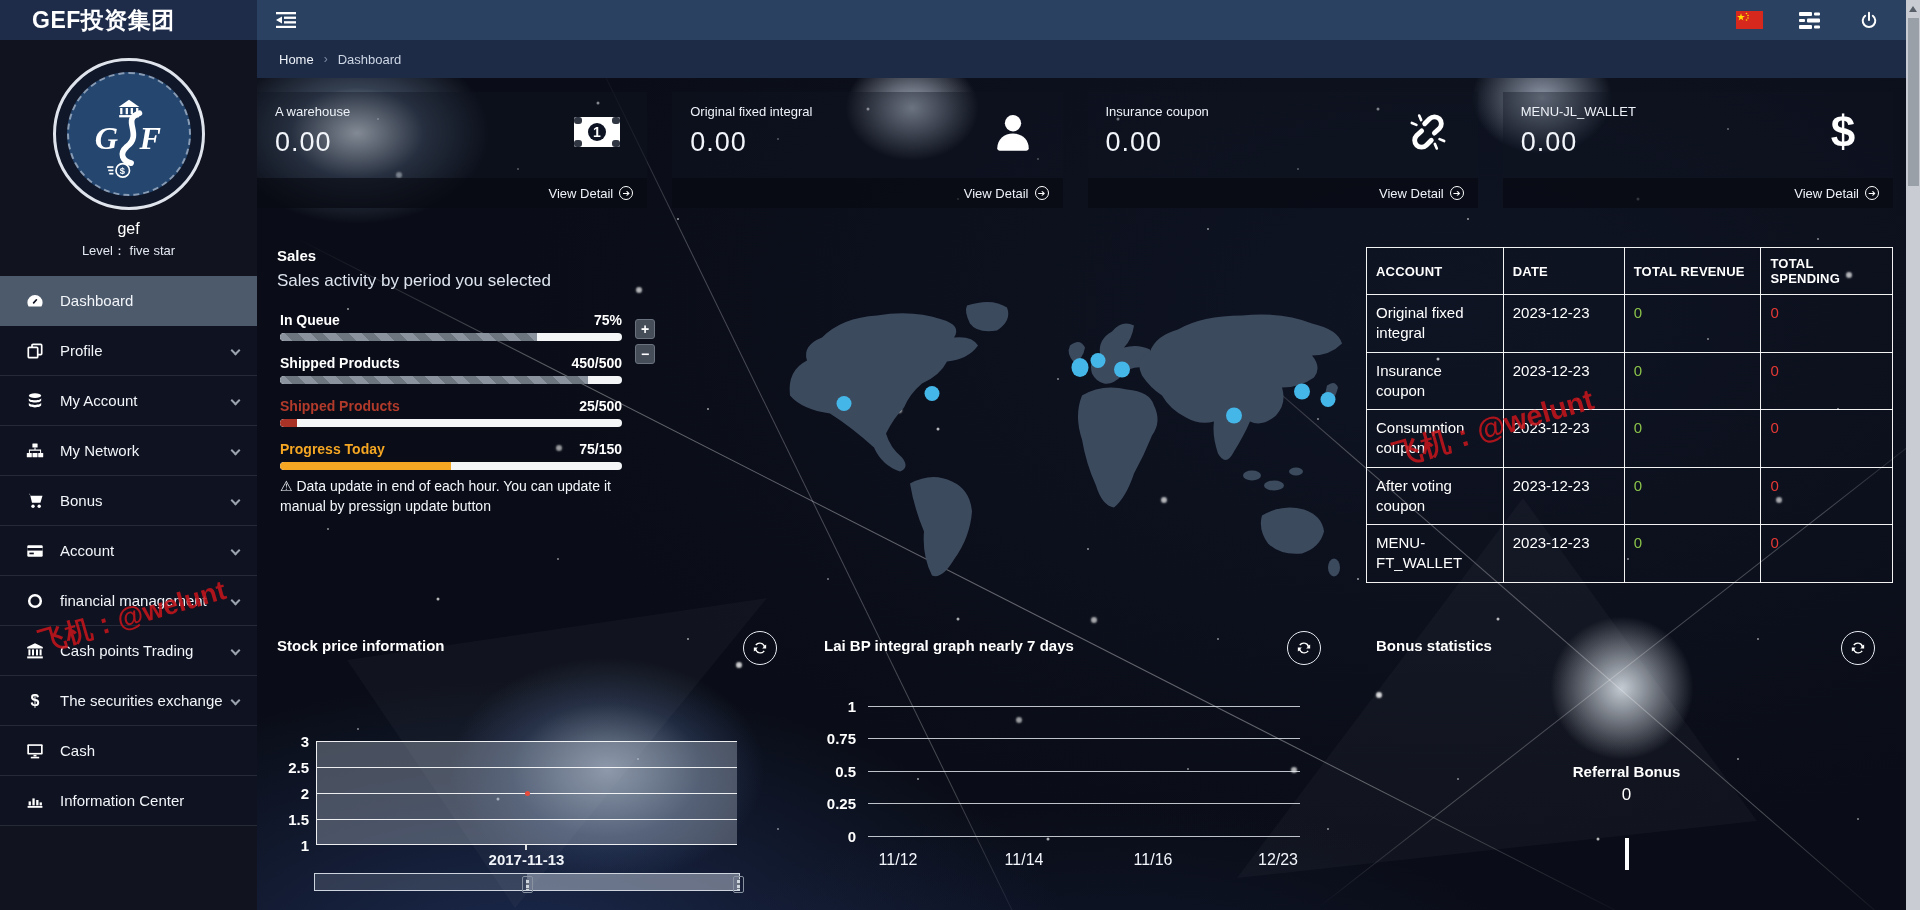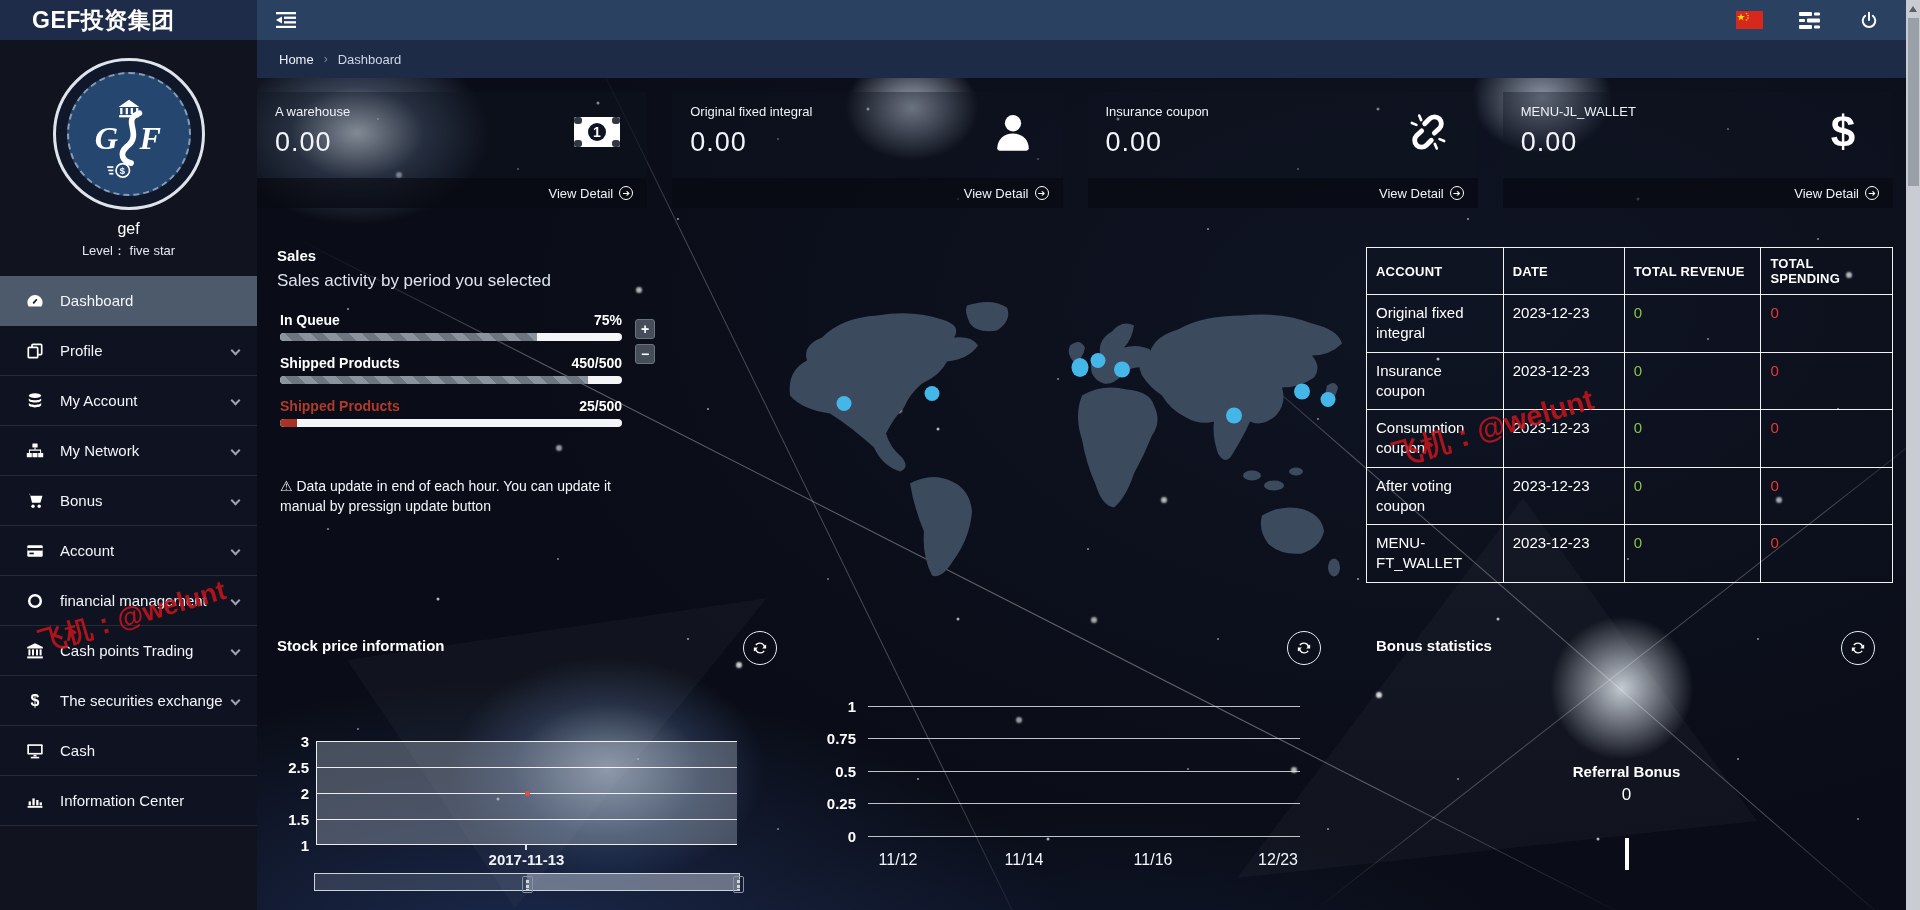--- a/index.html
+++ b/index.html
@@ -495,20 +495,29 @@
             <div class="bar-fill fill-striped" style="width: 90%;"></div>
           </div>
       </div>
       <div class="bar-group" style="top:165px">
         <div class="bar-head">
           <span class="lbl-red">Shipped Products</span>
           <span>25/500</span>
         </div>
         <div class="bar-track">
             <div class="bar-fill fill-red" style="width: 5%;"></div>
+          </div>
+      </div>
+      <div class="bar-group" style="top:208px">
+        <div class="bar-head">
+          <span class="lbl-orange">Progress Today</span>
+          <span>75/150</span>
+        </div>
+        <div class="bar-track">
+            <div class="bar-fill fill-orange" style="width: 50%;"></div>
           </div>
       </div>
 
       <div class="pm-btn" style="top:86px">+</div>
       <div class="pm-btn" style="top:111px">−</div>
 
       <div class="sales-note">
         <span>⚠ </span><span>Data update in end of each hour. You can update it manual by pressign update button</span>
       </div>
     </div>
@@ -618,20 +627,21 @@
       <div class="stock-xtick"></div>
       <div class="stock-xlab">2017-11-13</div>
       <div class="dz">
         <div class="dz-sel"></div>
         <div class="dz-handle dzh-l"></div>
         <div class="dz-handle dzh-r"></div>
       </div>
     </div>
 
     <div class="bp">
+      <div class="p-title">Lai BP integral graph nearly 7 days</div>
       <div class="refresh-btn">
         <svg width="16" height="16" viewBox="0 0 20 20" fill="#fff">
           <path d="M10 3.2a6.8 6.8 0 0 1 6 3.6l1.7-1.1v5h-5l1.8-1.9A4.8 4.8 0 0 0 5.6 7L4 5.8A6.8 6.8 0 0 1 10 3.2z"></path>
           <path d="M10 16.8a6.8 6.8 0 0 1-6-3.6l-1.7 1.1v-5h5L5.5 11.2a4.8 4.8 0 0 0 8.9 1.8l1.6 1.2a6.8 6.8 0 0 1-6 2.6z"></path>
         </svg>
       </div>
       <span class="ylab" style="top:83px">1</span>
       <span class="ylab" style="top:115px">0.75</span>
       <span class="ylab" style="top:148px">0.5</span>
       <span class="ylab" style="top:180px">0.25</span>

